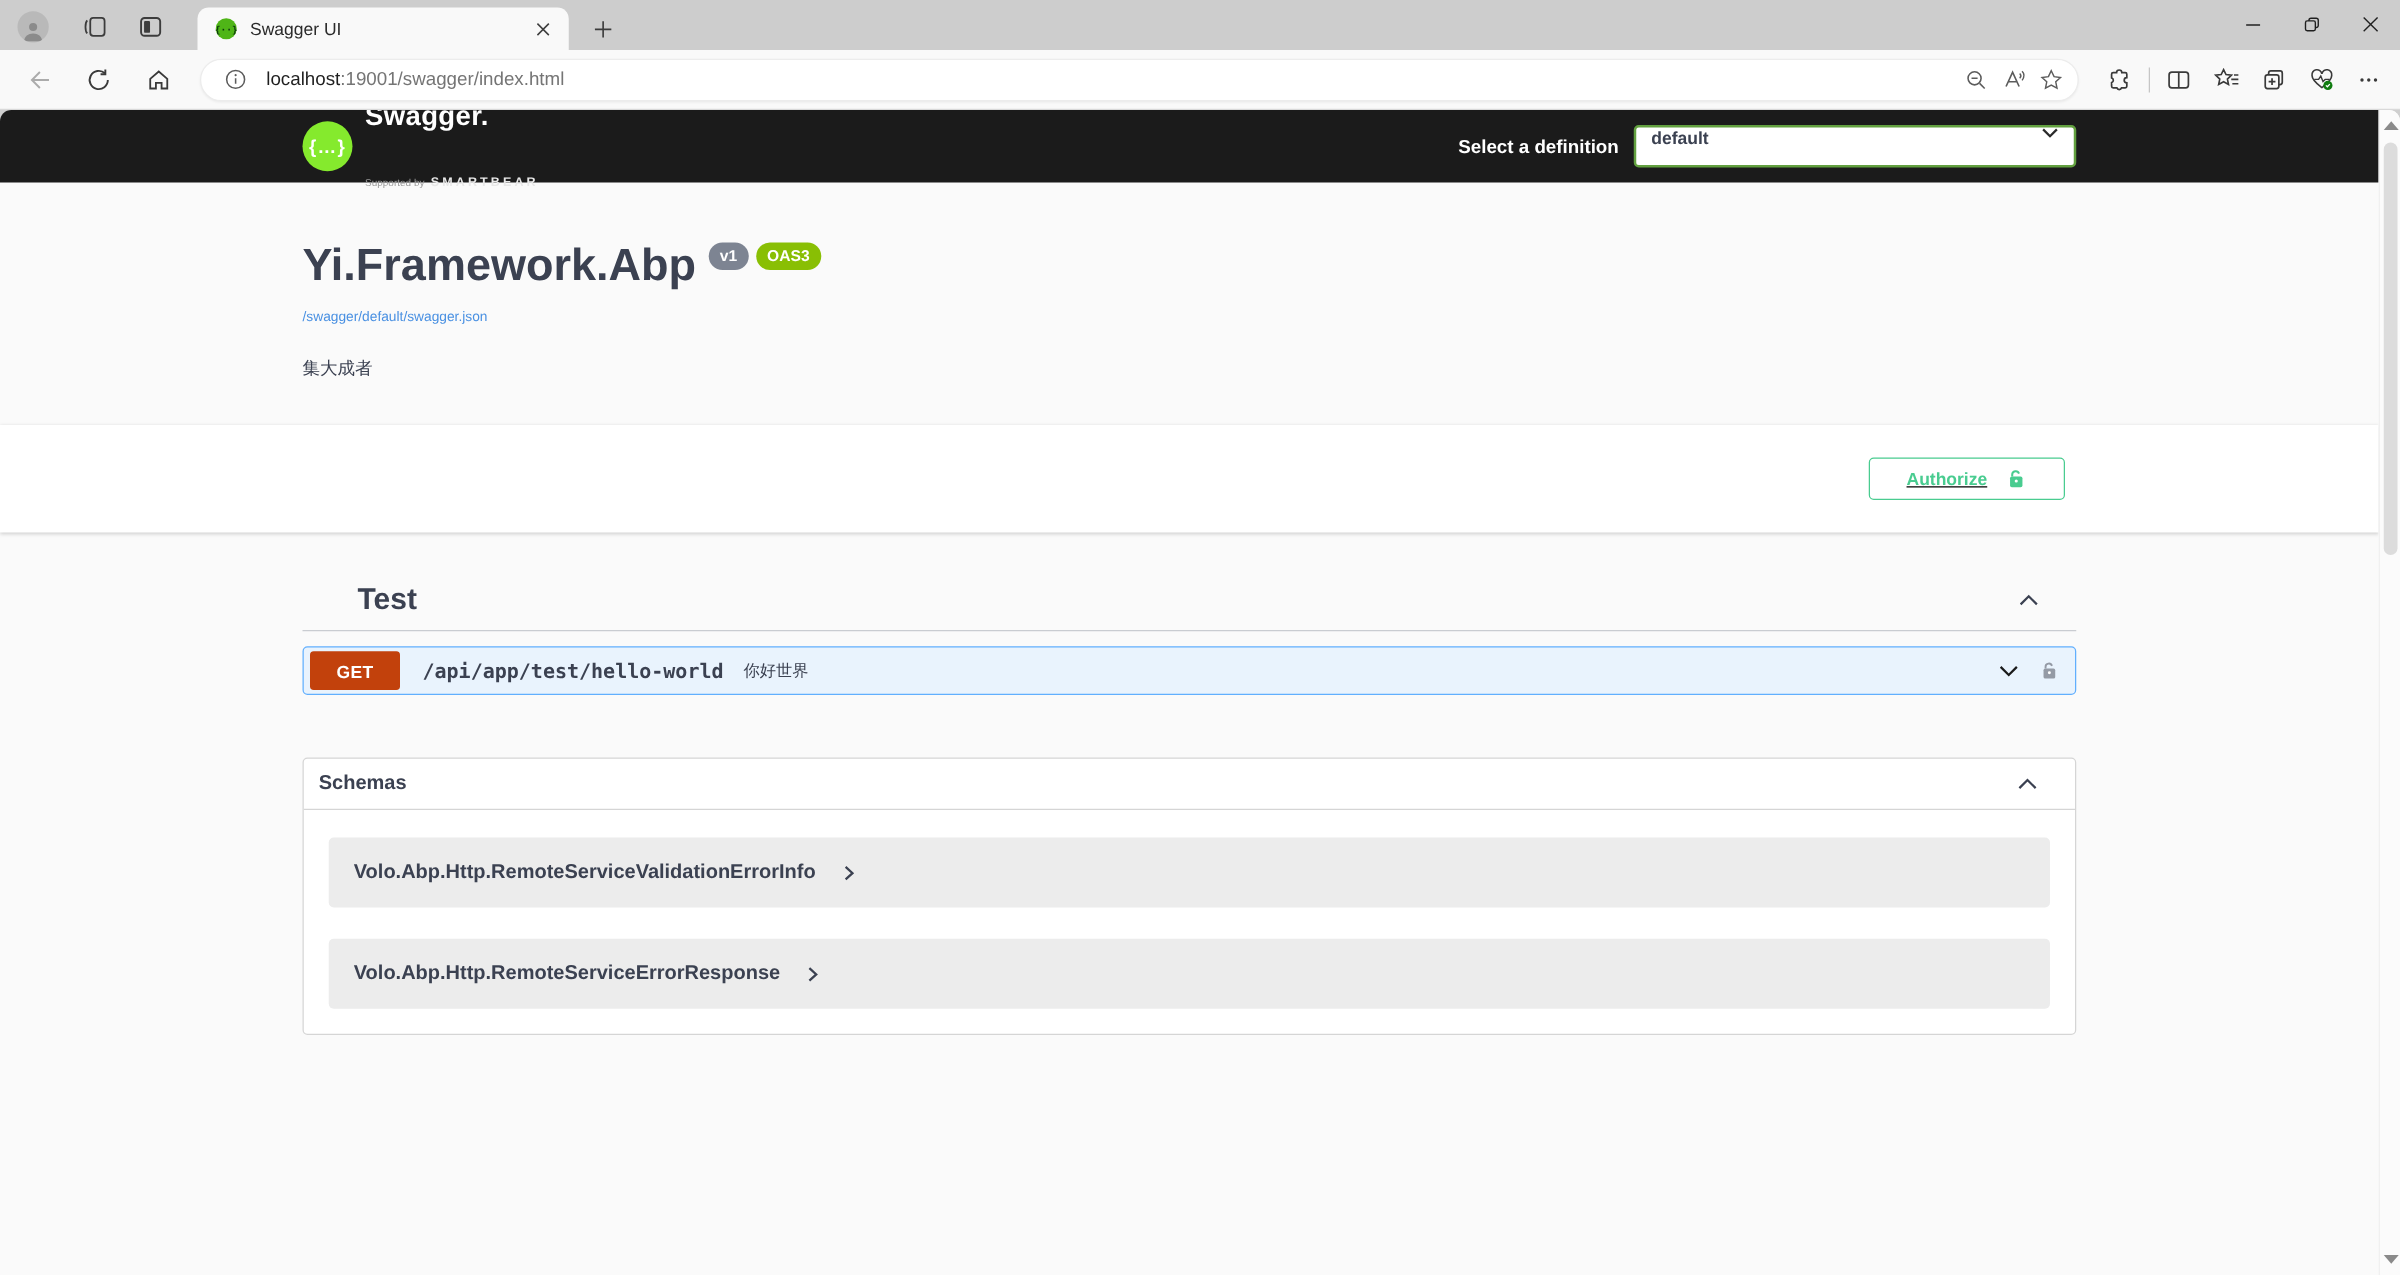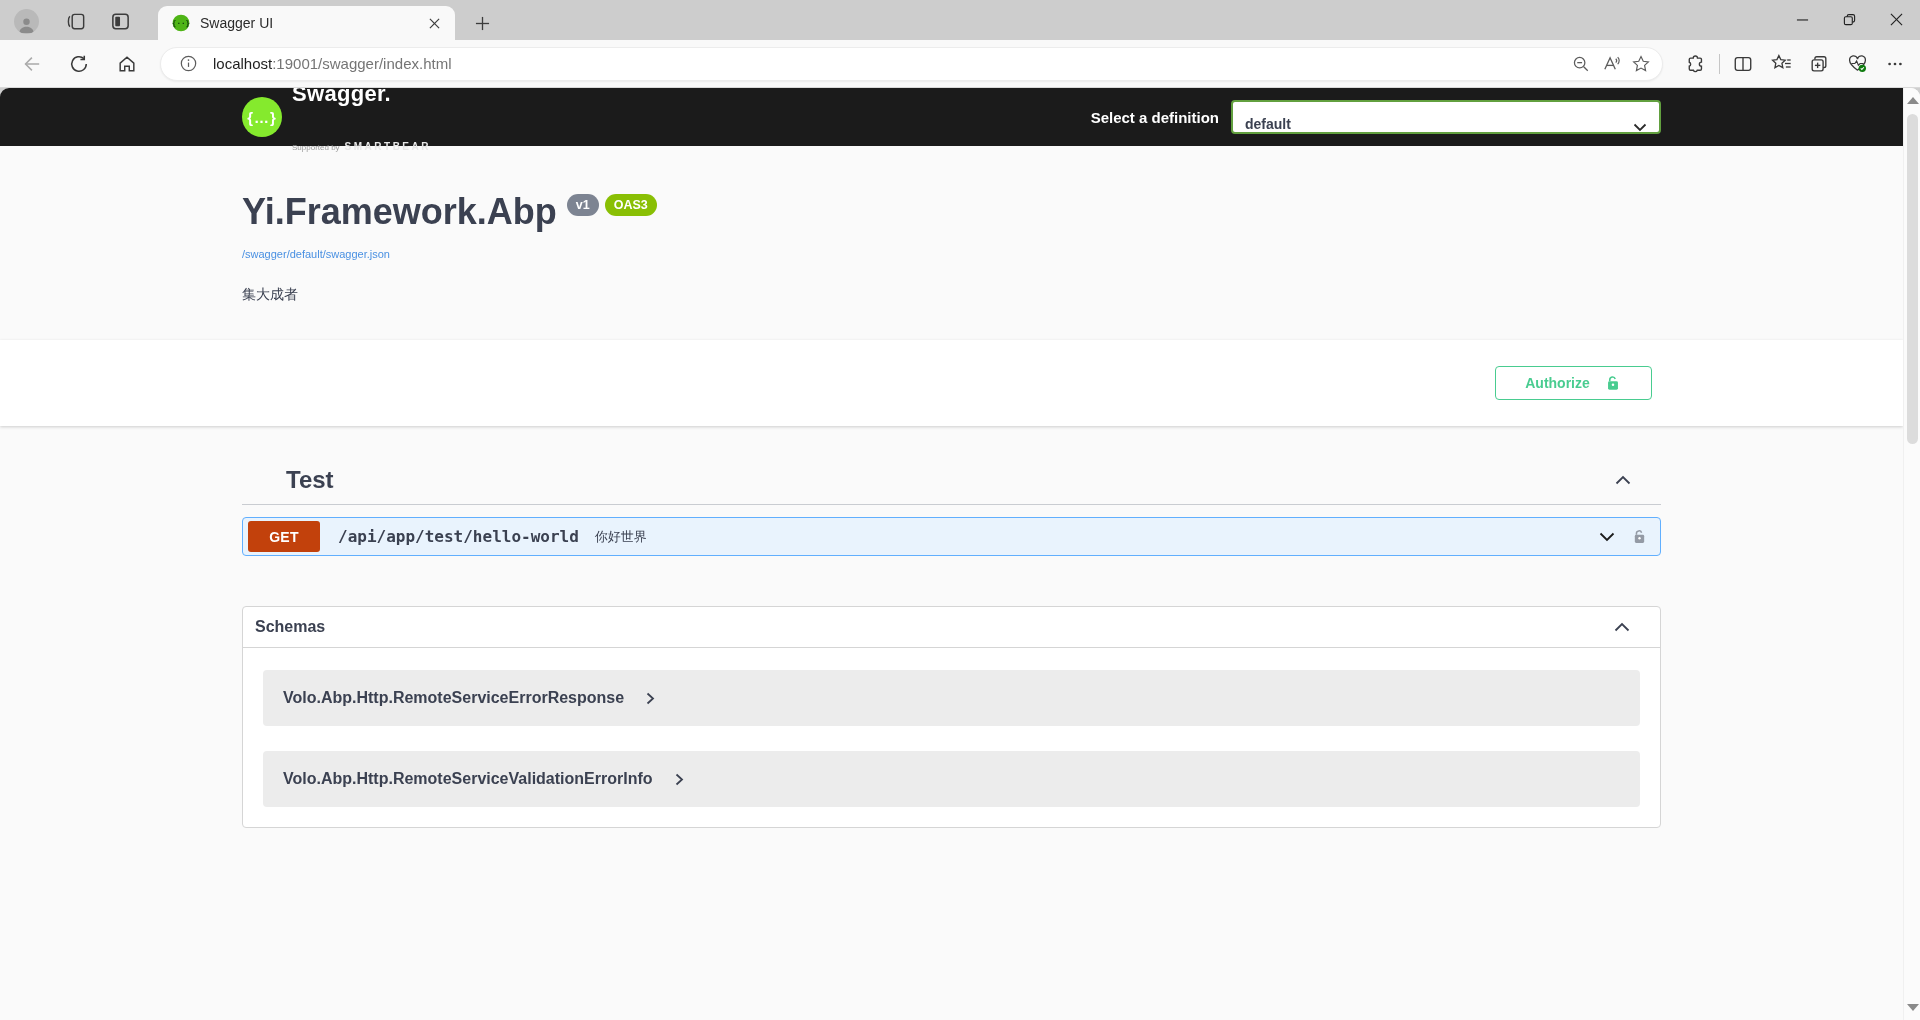--- a/index.html
+++ b/index.html
@@ -41,36 +41,36 @@
   .sw-topbar-inner { display:flex; align-items:center; justify-content:space-between; height:58px; }
   .brand { display:flex; align-items:center; }
   .brand-circle { width:40px; height:40px; border-radius:50%; background:#85ea2d; display:flex; align-items:center; justify-content:center; color:#ffffff; font-weight:bold; font-size:15px; letter-spacing:1px; }
   .brand-texts { margin-left:10px; display:flex; flex-direction:column; }
   .brand-name { color:#ffffff; font-size:22px; font-weight:bold; letter-spacing:.3px; line-height:22px; }
   .brand-sub { margin-top:2px; display:flex; align-items:baseline; gap:5px; }
   .brand-sub-prefix { color:#9b9b9b; font-size:8px;margin-top:36px; }
   .brand-sub-name { color:#e8e8e8; font-size:10px; font-weight:bold; letter-spacing:2.5px; }
   .def-group { display:flex; align-items:center; }
   .def-label { color:#ffffff; font-size:15px; font-weight:bold; margin-right:12px; }
-  .def-select { width:430px; height:34px; background:#ffffff; border:2px solid #62a03f; border-radius:4px; display:flex; align-items:flex-end; justify-content:space-between; padding:0 12px; }
+  .def-select { width:354px; height:34px; background:#ffffff; border:2px solid #62a03f; border-radius:4px; display:flex; align-items:flex-start; justify-content:space-between; padding:0 12px; }
   .def-value { font-size:14px; font-weight:bold; color:#3b4151; }
 
   
   .info-section { padding:46px 0 36px 0; }
   .info-title-row { display:flex; align-items:flex-start; }
   .info-title { font-size:36px; font-weight:bold; color:#3b4151; line-height:40px; }
   .badge { border-radius:57px; color:#ffffff; font-size:12.5px; font-weight:bold; padding:4px 9px; margin-left:10px; margin-top:2px; }
   .badge-version { background:#7d8492; }
   .badge-oas { background:#89bf04; margin-left:6px; }
   .info-link { display:inline-block; margin-top:16px; font-size:11px; color:#4990e2; text-decoration:none; }
   .info-desc { margin-top:24px; font-size:14px; color:#3b4151; font-family:"DejaVu Sans","Liberation Sans",sans-serif; }
 
   
   .scheme-container { background:#ffffff; box-shadow:0 1px 3px rgba(0,0,0,.18); padding:26px 0; }
-  .scheme-inner { display:flex; justify-content:flex-end; padding-right:9px; }
+  .scheme-inner { display:flex; justify-content:flex-end; padding-right:9px;text-decoration:underline; }
   .authorize-btn { display:flex; align-items:center; justify-content:center; gap:14px; width:157px; height:34px; background:#ffffff; border:1px solid #49cc90; border-radius:4px; color:#49cc90; font-size:14px; font-weight:bold; }
 
   
   .ops-section { margin-top:30px; }
   .optag-header { display:flex; align-items:center; justify-content:space-between; padding:10px 30px 10px 10px; border-bottom:1px solid #c9ccd1; }
   .optag-title { font-size:24px; font-weight:bold; color:#3b4151;margin-left:34px; }
   .opblock { margin-top:12px; height:39px; border:1px solid #61affe; background:#e9f3fd; border-radius:4px; display:flex; align-items:center; padding:0 12px 0 5px; }
   .method-badge { min-width:72px; height:31px; display:flex; align-items:center; justify-content:center; background:#c2410c; border-radius:3px; color:#ffffff; font-size:14px; font-weight:bold; letter-spacing:.3px; }
   .op-path { margin-left:18px; font-family:"DejaVu Sans Mono","Liberation Mono",monospace; font-size:16px; font-weight:bold; color:#3b4151; }
   .op-summary { margin-left:16px; font-size:13px; color:#3b4151; flex:1; font-family:"DejaVu Sans","Liberation Sans",sans-serif; }
@@ -359,35 +359,35 @@
           <div class="models-header">
             <span class="models-title">Schemas</span>
             <span>
               <svg width="16" height="10" viewBox="0 0 16 10" fill="none" stroke="#3b4151" stroke-width="1.8">
                   <path d="M1.5 8.5 L8 2 L14.5 8.5"></path>
                 </svg>
             </span>
           </div>
           <div class="models-body">
             <div class="model-row">
+              <span class="model-name">Volo.Abp.Http.RemoteServiceValidationErrorInfo</span>
+              <span class="model-chevron">
+                <svg width="9" height="13" viewBox="0 0 9 13" fill="none" stroke="#3b4151" stroke-width="1.8">
+                    <path d="M1.5 1.5 L7 6.5 L1.5 11.5"></path>
+                  </svg>
+              </span>
+            </div>
+            <div class="model-row">
               <span class="model-name">Volo.Abp.Http.RemoteServiceErrorResponse</span>
               <span class="model-chevron">
                 <svg width="9" height="13" viewBox="0 0 9 13" fill="none" stroke="#3b4151" stroke-width="1.8">
                     <path d="M1.5 1.5 L7 6.5 L1.5 11.5"></path>
                   </svg>
               </span>
             </div>
-            <div class="model-row">
-              <span class="model-name">Volo.Abp.Http.RemoteServiceValidationErrorInfo</span>
-              <span class="model-chevron">
-                <svg width="9" height="13" viewBox="0 0 9 13" fill="none" stroke="#3b4151" stroke-width="1.8">
-                    <path d="M1.5 1.5 L7 6.5 L1.5 11.5"></path>
-                  </svg>
-              </span>
-            </div>
           </div>
         </div>
       </div>
 
     </div>
 
     <div class="scroll-col">
       <div class="scroll-arrow up"></div>
       <div class="scroll-thumb"></div>
       <div class="scroll-arrow down"></div>

